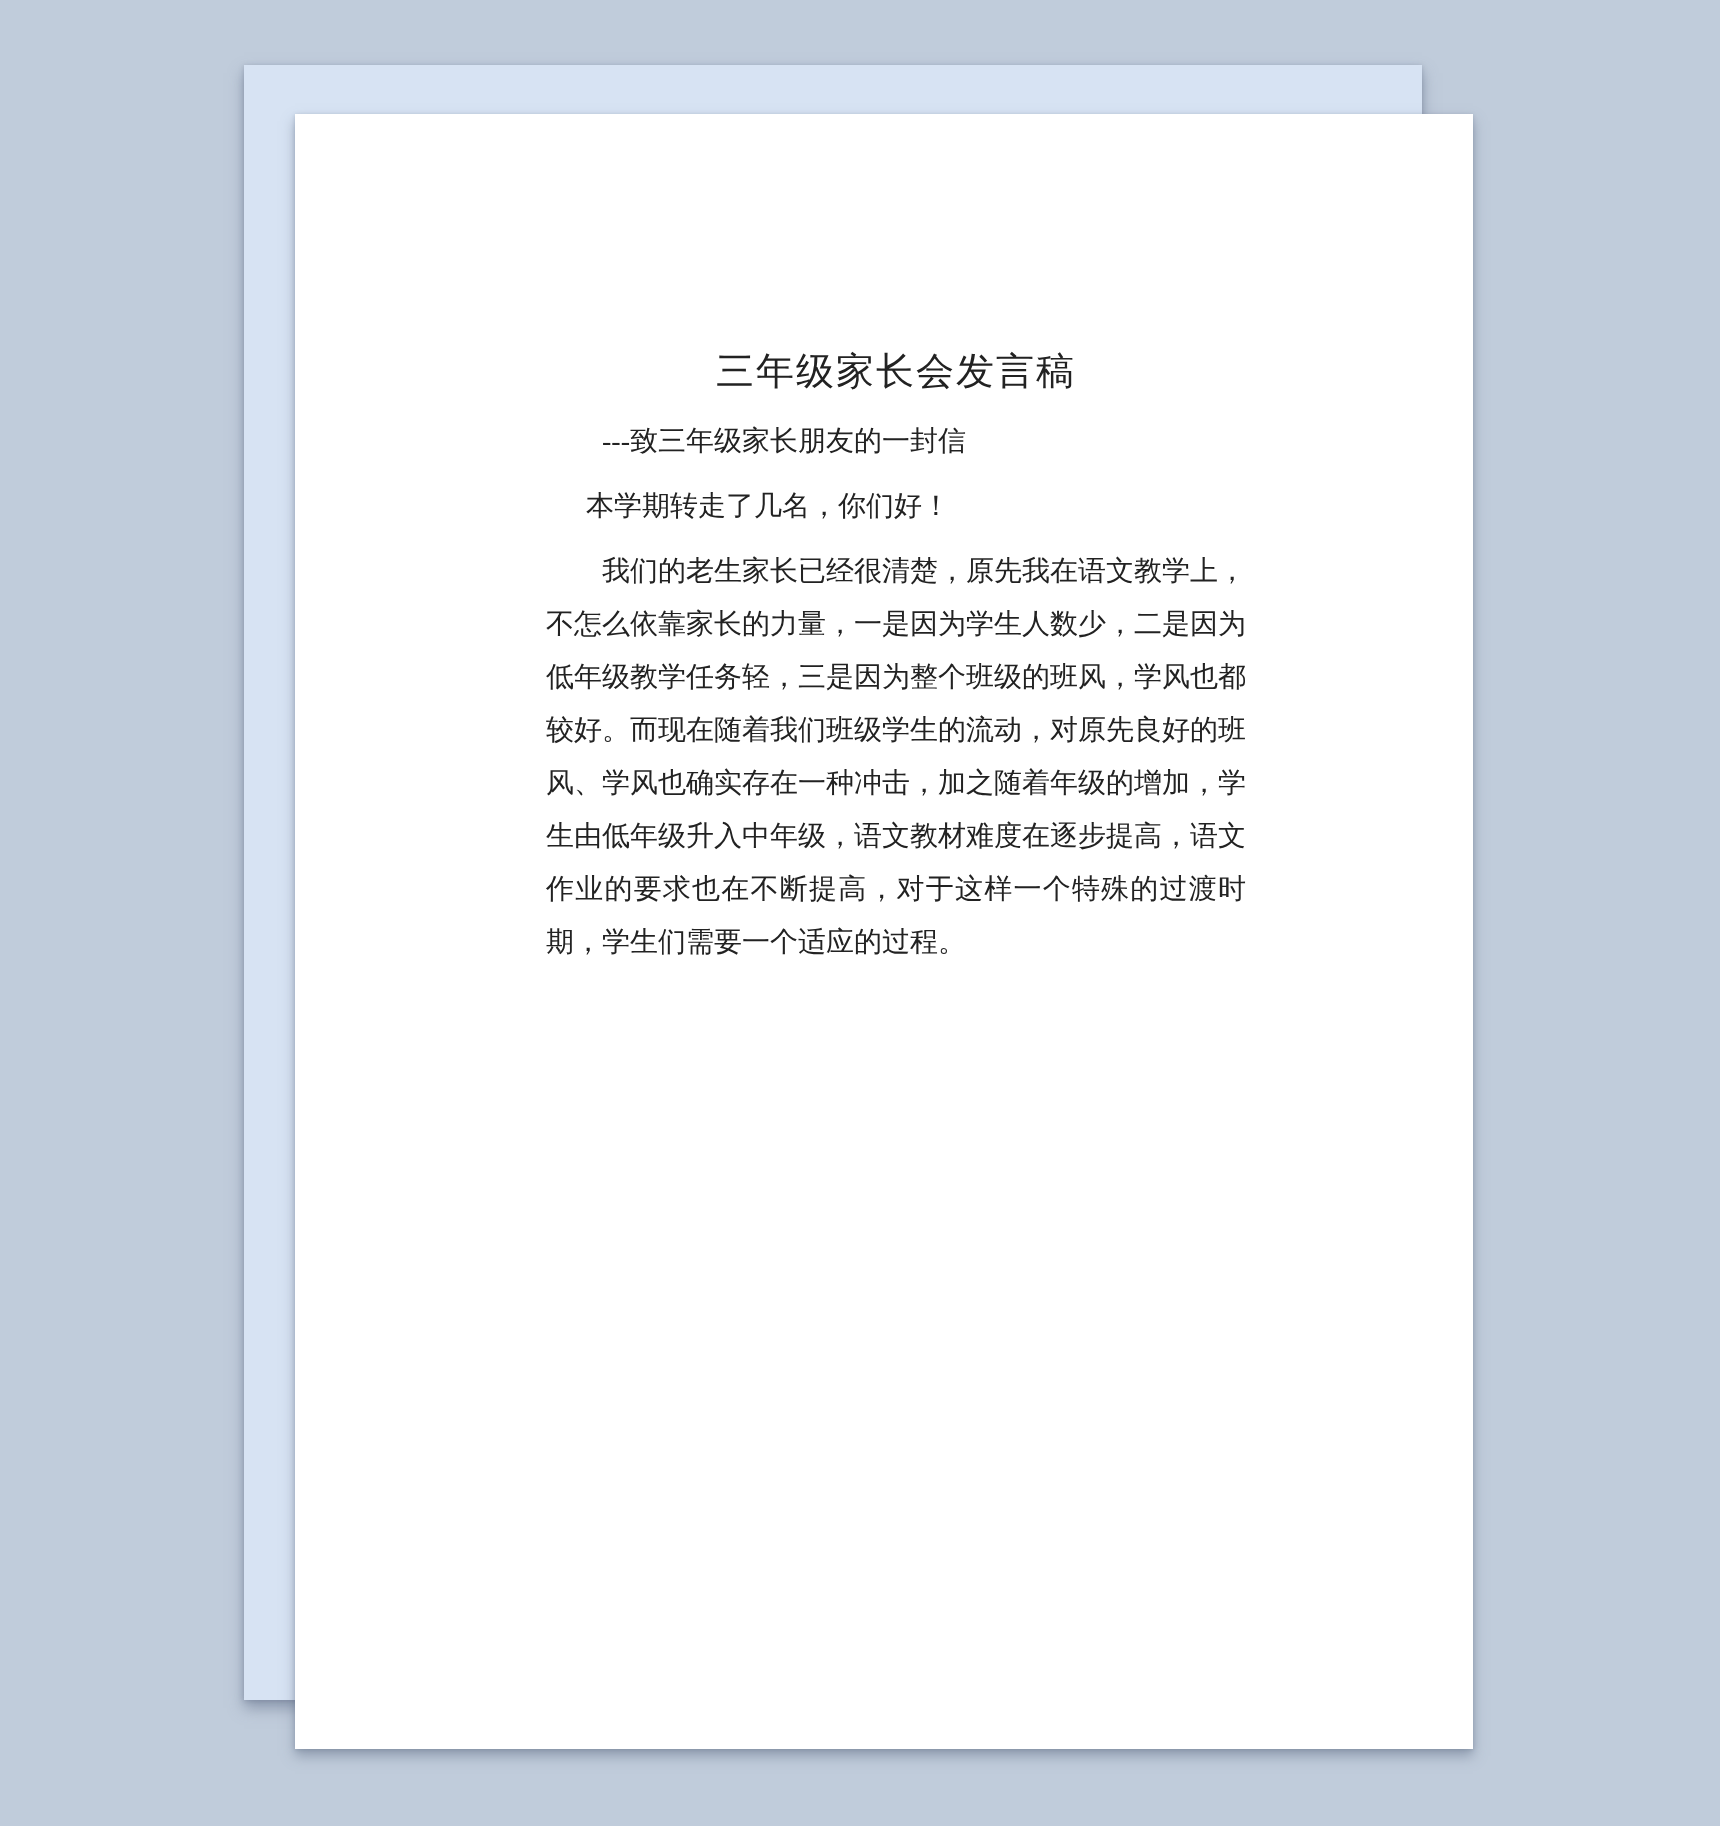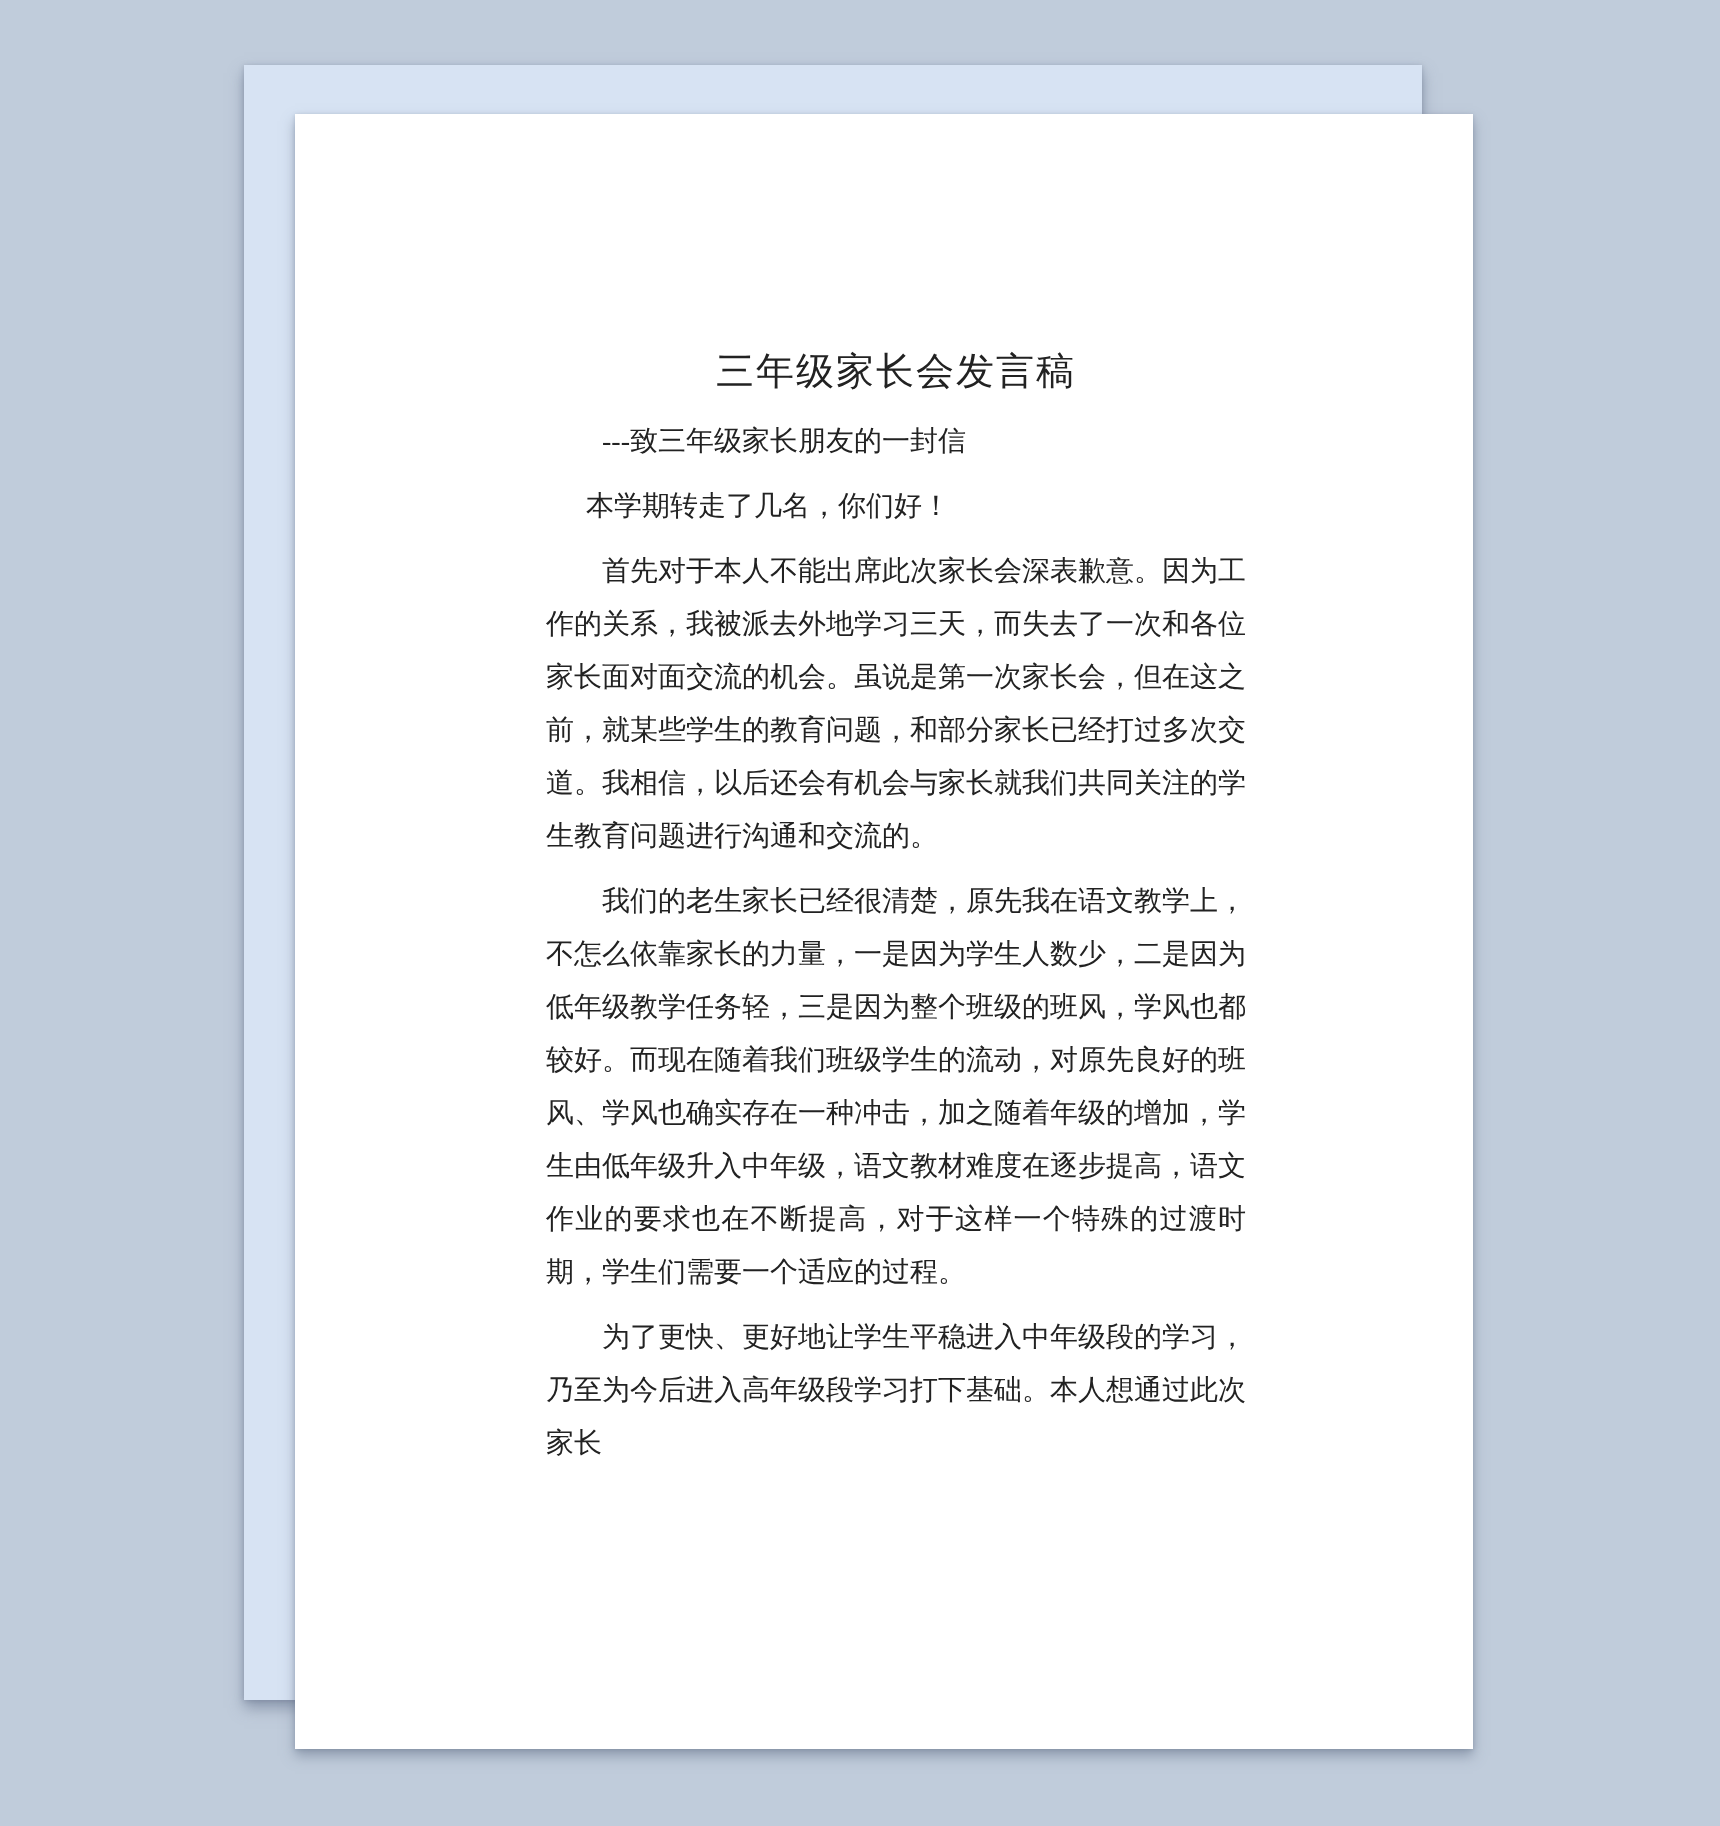--- a/index.html
+++ b/index.html
@@ -61,17 +61,15 @@
 </style>
 </head>
 <body>
 
 <div class="scene">
   <div class="page page-back"></div>
   <div class="page page-front">
     <h1 class="doc-title">三年级家长会发言稿</h1>
     <p class="doc-para">---致三年级家长朋友的一封信</p>
     <p class="doc-para doc-salutation">本学期转走了几名，你们好！</p>
-    <p class="doc-para">首先对于本人不能出席此次家长会深表歉意。因为工作的关系，我被派去外地学习三天，而失去了一次和各位家长面对面交流的机会。虽说是第一次家长会，但在这之前，就某些学生的教育问题，和部分家长已经打过多次交道。我相信，以后还会有机会与家长就我们共同关注的学生教育问题进行沟通和交流的。</p>
     <p class="doc-para">我们的老生家长已经很清楚，原先我在语文教学上，不怎么依靠家长的力量，一是因为学生人数少，二是因为低年级教学任务轻，三是因为整个班级的班风，学风也都较好。而现在随着我们班级学生的流动，对原先良好的班风、学风也确实存在一种冲击，加之随着年级的增加，学生由低年级升入中年级，语文教材难度在逐步提高，语文作业的要求也在不断提高，对于这样一个特殊的过渡时期，学生们需要一个适应的过程。</p>
-    <p class="doc-para">为了更快、更好地让学生平稳进入中年级段的学习，乃至为今后进入高年级段学习打下基础。本人想通过此次家长</p>
   </div>
 </div>
 
 </body></html>

